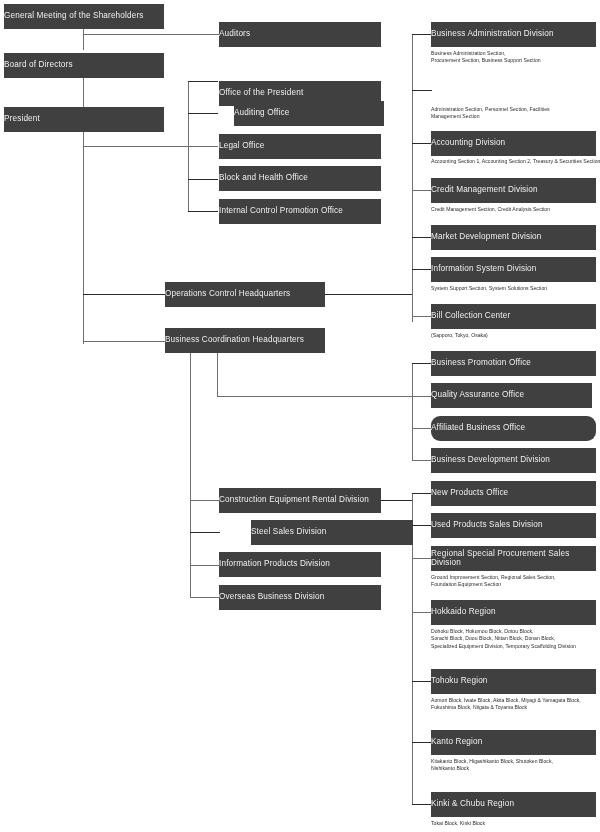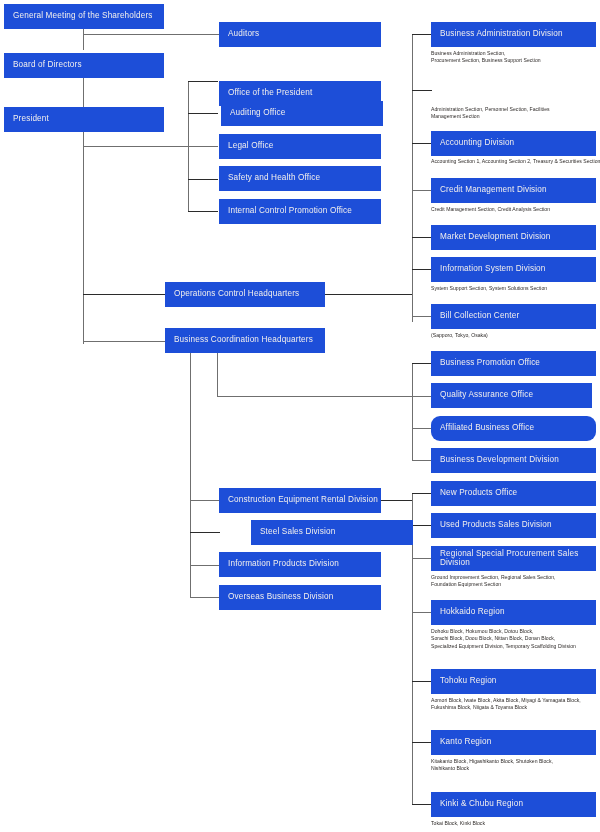--- a/index.html
+++ b/index.html
@@ -13,28 +13,27 @@
   }
   #chart {
     position: relative;
     width: 600px;
     height: 832px;
     background: #ffffff;
     overflow: hidden;
   }
   .node {
     position: absolute;
-    background: #1d4ed8;
+    background: #404040;
     color: #f2efed;
     font-size: 8.2px;
     line-height: 1;
     letter-spacing: 0.15px;
     display: flex;
     align-items: center;
-    padding-left: 9px;
     box-sizing: border-box;
     z-index: 3;
   }
   .caption {
     position: absolute;
     color: #2e2a28;
     font-size: 5.1px;
     line-height: 1.45;
     letter-spacing: 0.02px;
     z-index: 3;
@@ -108,23 +107,23 @@
   <div class="ln h dark" style="left:412px; top:681px; width:20px;"></div>
   <div class="ln h dark" style="left:412px; top:742px; width:20px;"></div>
   <div class="ln h dark" style="left:412px; top:804px; width:20px;"></div>
 
   <div class="node" style="left:4px; top:4px; width:160px; height:25px;">General Meeting of the Shareholders</div>
   <div class="node" style="left:4px; top:53px; width:160px; height:25px;">Board of Directors</div>
   <div class="node" style="left:4px; top:107px; width:160px; height:25px;text-align:right;">President</div>
 
   <div class="node" style="left:219px; top:22px; width:162px; height:25px;">Auditors</div>
   <div class="node" style="left:219px; top:81px; width:162px; height:25px;">Office of the President</div>
-  <div class="node" style="left:221px; top:101px; width:162px; height:25px;">Auditing Office</div>
+  <div class="node" style="left:234px; top:101px; width:150px; height:25px;">Auditing Office</div>
   <div class="node" style="left:219px; top:134px; width:162px; height:25px;">Legal Office</div>
-  <div class="node" style="left:219px; top:166px; width:162px; height:25px;">Safety and Health Office</div>
+  <div class="node" style="left:219px; top:166px; width:162px; height:25px;">Block and Health Office</div>
   <div class="node" style="left:219px; top:199px; width:162px; height:25px;">Internal Control Promotion Office</div>
 
   <div class="node" style="left:165px; top:282px; width:160px; height:25px;">Operations Control Headquarters</div>
   <div class="node" style="left:165px; top:328px; width:160px; height:25px;">Business Coordination Headquarters</div>
 
   <div class="node" style="left:219px; top:488px; width:162px; height:25px;">Construction Equipment Rental Division</div>
   <div class="node" style="left:219px; top:520px; width:162px; height:25px;margin-left:32px;">Steel Sales Division</div>
   <div class="node" style="left:219px; top:552px; width:162px; height:25px;">Information Products Division</div>
   <div class="node" style="left:219px; top:585px; width:162px; height:25px;">Overseas Business Division</div>
 

